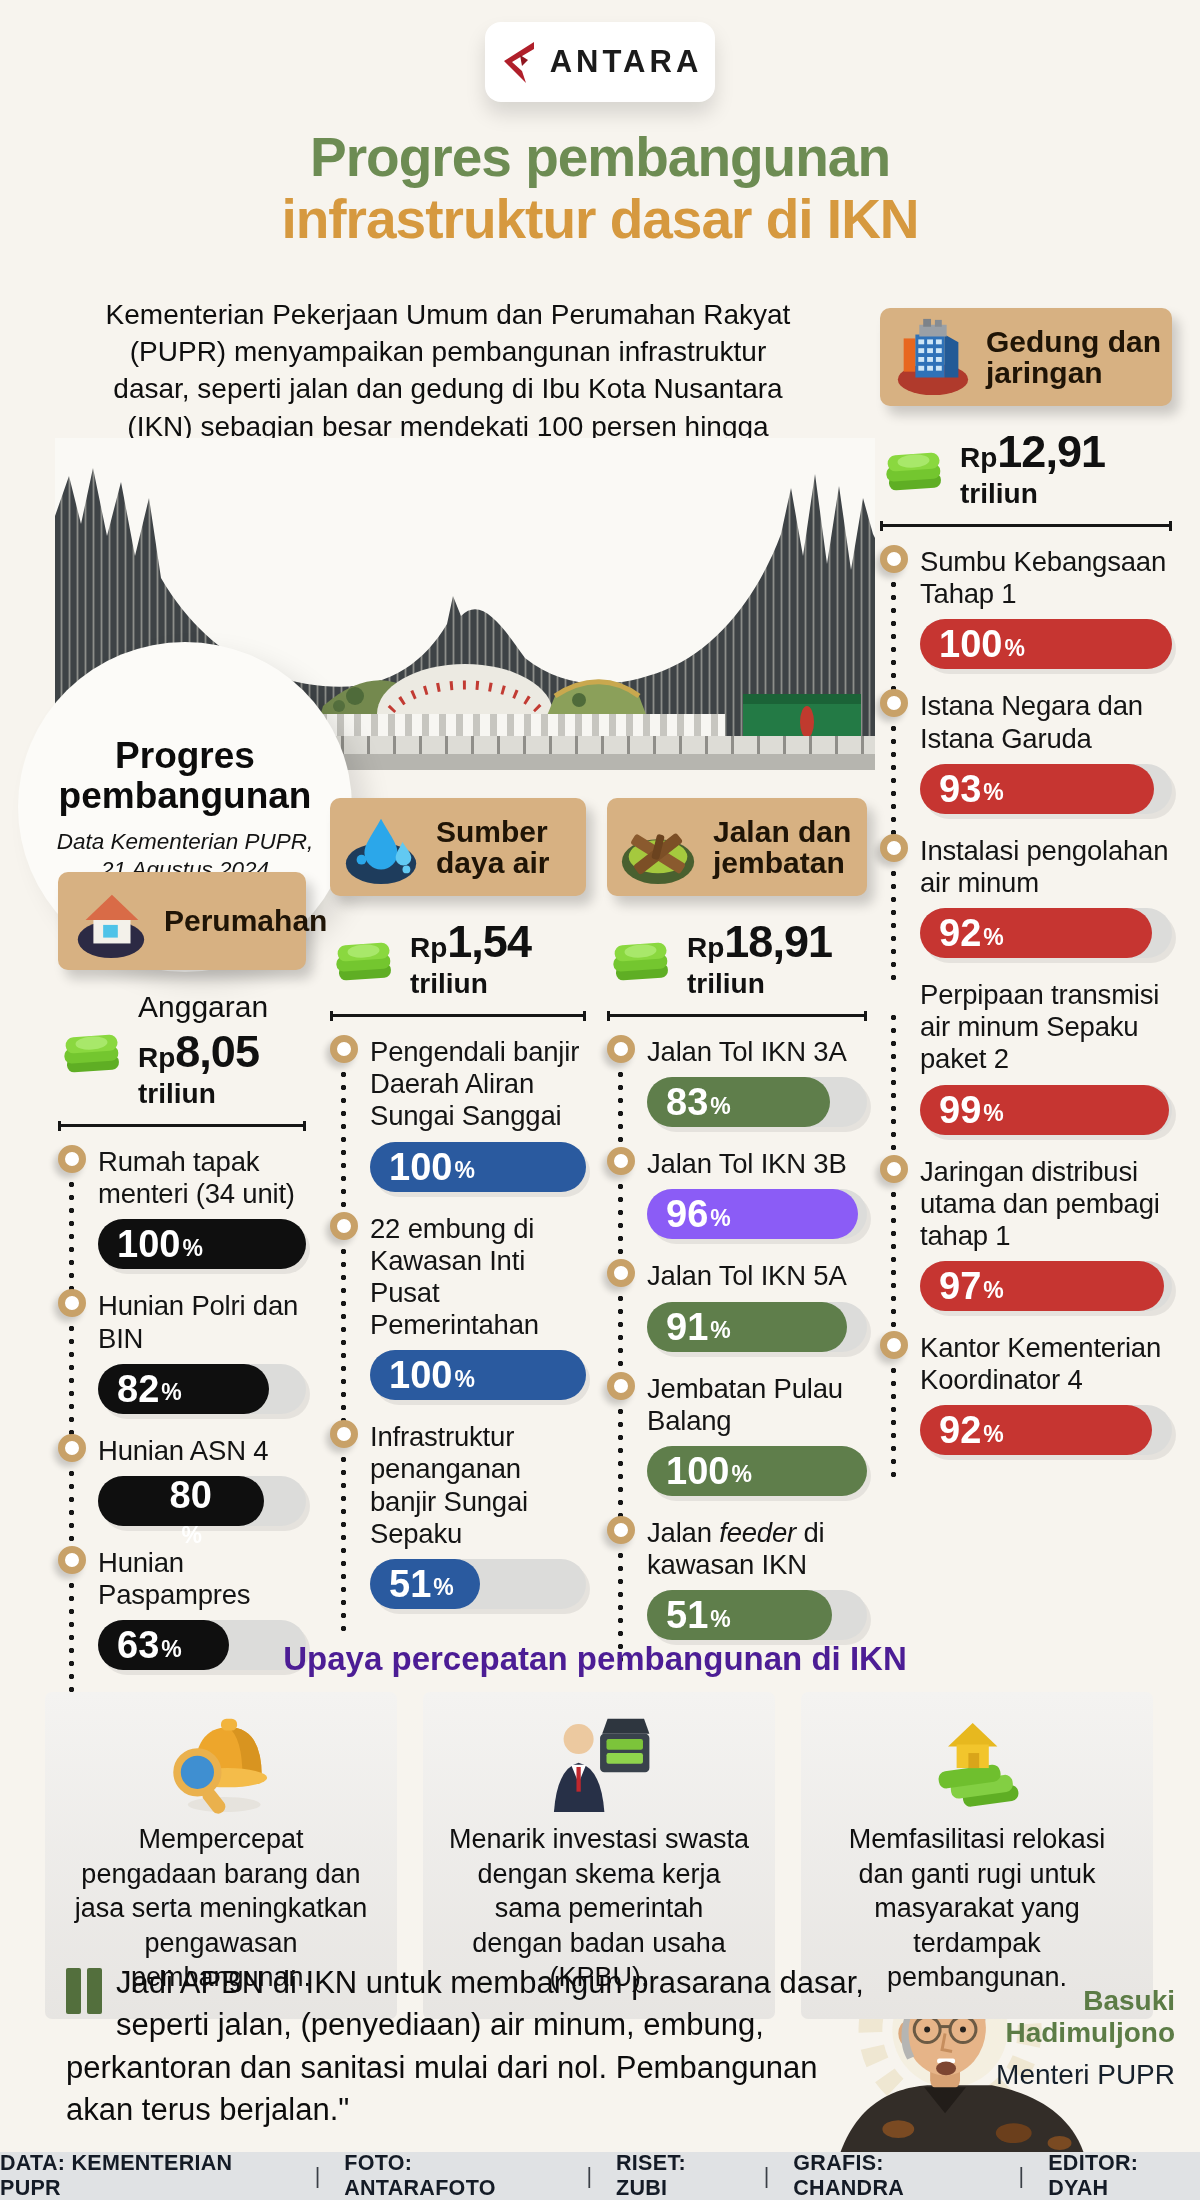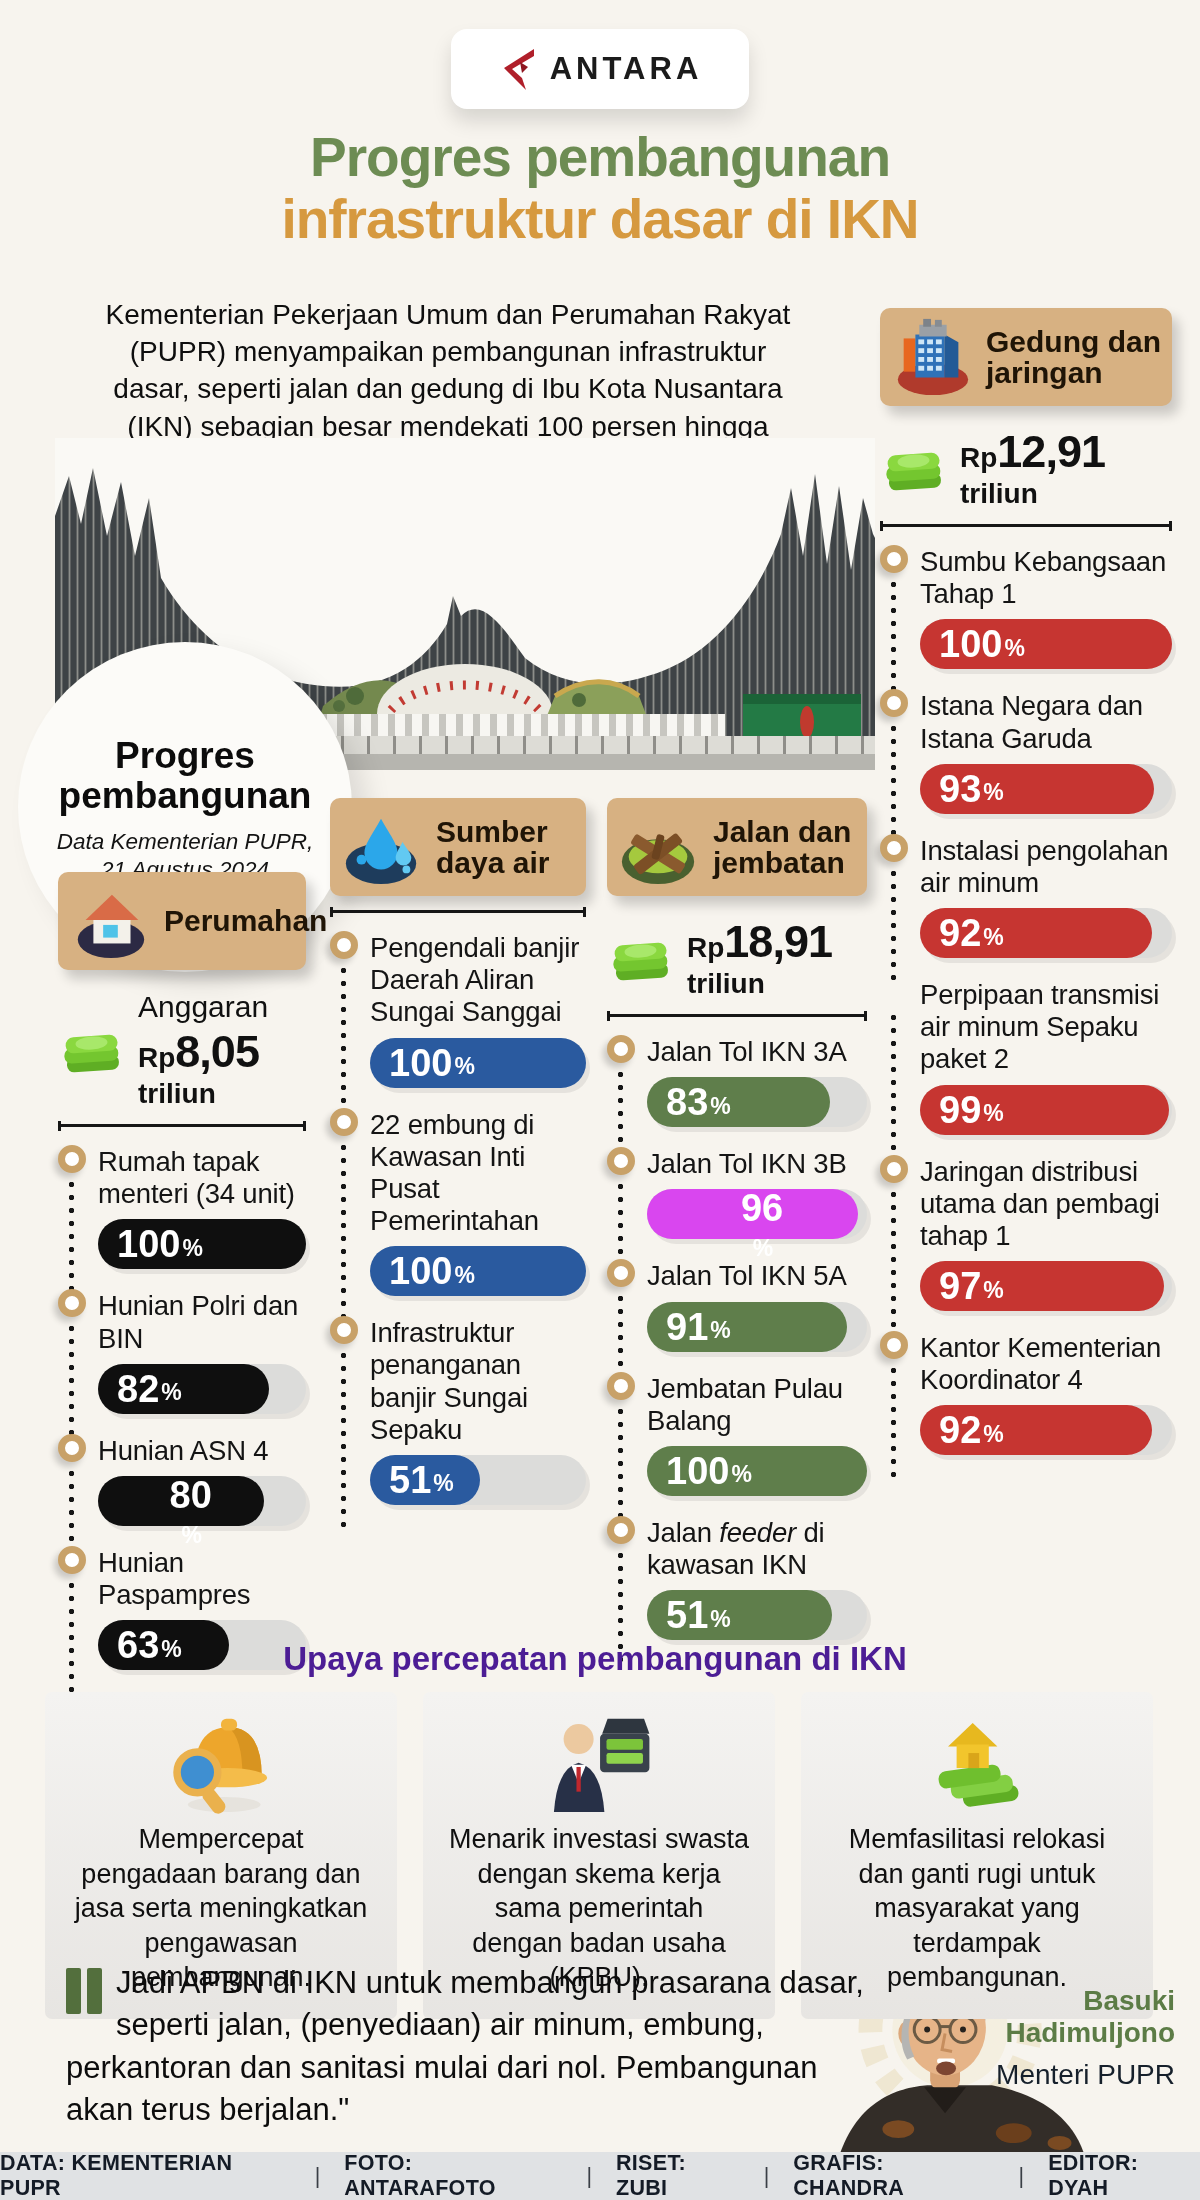--- a/index.html
+++ b/index.html
@@ -1,21 +1,21 @@
 <!DOCTYPE html>
 <html><head>
 <meta charset="utf-8">
 <style>
   html,body{margin:0;padding:0;background:#f7f4ee;}
   #page{position:relative;width:1200px;height:2200px;background:#f7f4ee;overflow:hidden;
         font-family:"Liberation Sans",sans-serif;color:#111;}
 
   
-  .logo-card{position:absolute;left:50%;top:29px;transform:translateX(-50%);
-    width:298px;height:80px;background:#fff;border-radius:16px;
+  .logo-card{position:absolute;left:50%;top:22px;transform:translateX(-50%);
+    width:230px;height:80px;background:#fff;border-radius:16px;
     box-shadow:0 12px 20px rgba(0,0,0,.13);display:flex;align-items:center;justify-content:center;gap:12px;}
   .brand{font-size:31px;font-weight:700;letter-spacing:4px;color:#1b1b1b;}
 
   
   .title{position:absolute;top:126px;left:0;width:100%;text-align:center;font-weight:700;
     font-size:55px;line-height:1.13;letter-spacing:-1px;}
   .title .l1{color:#6d8c53;}
   .title .l2{color:#d6993f;}
 
   
@@ -268,20 +268,33 @@
         <svg viewBox="0 0 86 86">
           <ellipse cx="42" cy="60" rx="36" ry="21" fill="#1e3c5c"></ellipse>
           <path d="M42,14 C32,32 25,40 25,49 A17,17 0 0 0 59,49 C59,40 52,32 42,14 Z" fill="#2ba7ea"></path>
           <path d="M64,38 C60,46 57,50 57,54 A8,8 0 0 0 73,54 C73,50 69,46 64,38 Z" fill="#62c9f2"></path>
           <circle cx="22" cy="56" r="5" fill="#2ba7ea"></circle>
             <circle cx="68" cy="66" r="4" fill="#62c9f2"></circle>
         </svg>
       </span>
       <span class="sec-name">Sumber daya air</span>
     </div>
+    <div class="money-row">
+      <span class="mic">
+        <svg viewBox="0 0 62 56">
+            <g transform="rotate(-4 31 28)">
+          <rect x="4" y="34" width="52" height="15" rx="7" fill="#5fae24"></rect>
+          <rect x="2" y="25" width="54" height="15" rx="7" fill="#74c62f"></rect>
+          <rect x="4" y="14" width="52" height="16" rx="8" fill="#8ad83f"></rect>
+          <ellipse cx="30" cy="21" rx="16" ry="6.5" fill="#a8e86a"></ellipse>
+            </g>
+        </svg>
+      </span>
+      <div><span class="rp">Rp</span><span class="amt">1,54</span> <span class="suf">triliun</span></div>
+    </div>
     <div class="divider"></div>
     <div class="items">
         <div class="item">
     <div class="rail">
       <div class="pin"></div>
       <div class="rdots"></div>
     </div>
     <div class="ibody">
       <div class="ilabel">Pengendali banjir Daerah Aliran Sungai Sanggai</div>
       <div class="track">
@@ -373,21 +386,21 @@
     </div>
   </div>
         <div class="item">
     <div class="rail">
       <div class="pin"></div>
       <div class="rdots"></div>
     </div>
     <div class="ibody">
       <div class="ilabel">Jalan Tol IKN 3B</div>
       <div class="track">
-        <div class="fill" style="width: 96%; background: #d946ef; flex-direction: column;">
+        <div class="fill" style="width: 96%; background: #8b5cf6;">
           <span class="num">96</span>
           <span class="psign">%</span>
         </div>
       </div>
     </div>
   </div>
         <div class="item">
     <div class="rail">
       <div class="pin"></div>
       <div class="rdots"></div>

